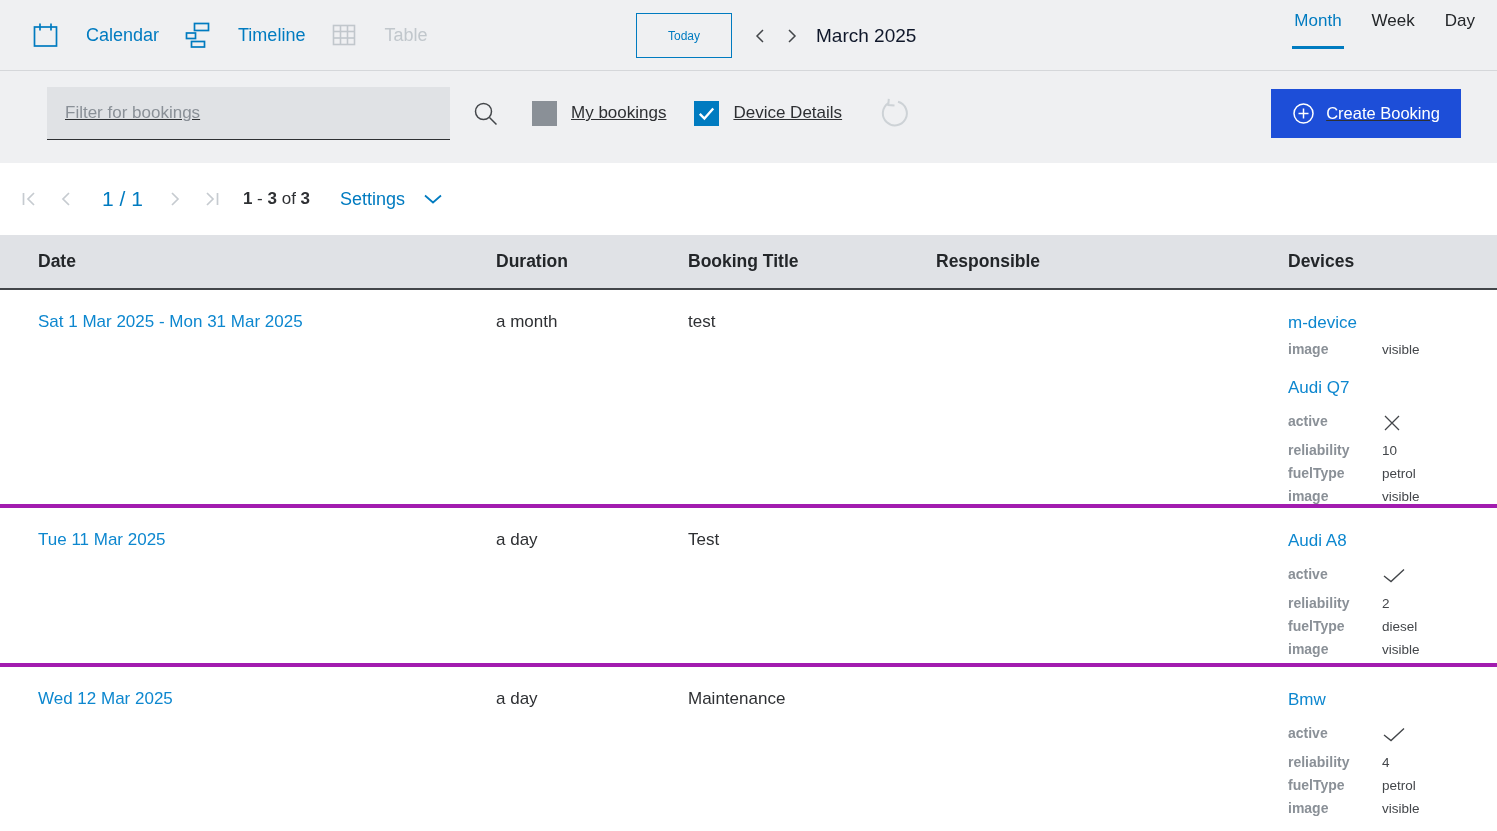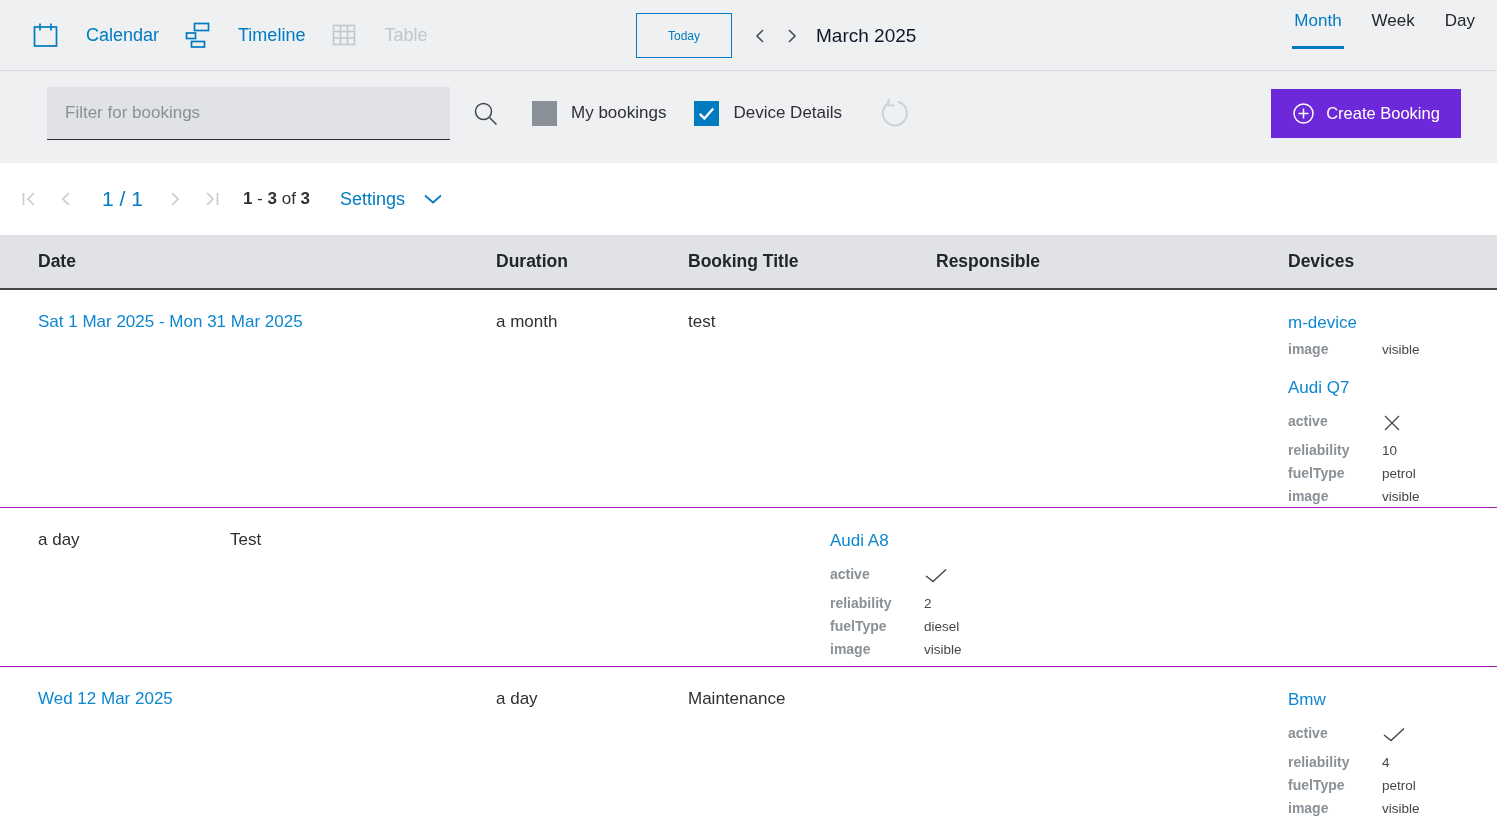--- a/index.html
+++ b/index.html
@@ -22,40 +22,40 @@
     display: flex; align-items: center; }
   .nav-prev { margin-left: 16px; } .nav-next { margin-left: 8px; }
   .period-title { margin-left: 12px; font-size: 19px; font-weight: normal; color: #0f172a; }
   .views { position: absolute; right: 20px; top: 0; display: flex; gap: 26px; }
   .viewswitch { font-size: 17px; color: #232629; padding: 11px 2px 15px 2px;
     border-bottom: 3px solid transparent; cursor: pointer; }
   .viewswitch.active { color: #007bc0; border-bottom-color: #007bc0; }
 
   
   .toolbar2 { height: 92px; background: #eff0f2; display: flex; align-items: center;
-    padding: 0 36px 8px 47px; }
+    padding: 0 36px 8px 47px; text-decoration: underline; }
   .filter-wrap { width: 403px; height: 53px; background: #e0e2e5;
     border-bottom: 1px solid #2e3033; display: flex; align-items: center; }
   .filter-wrap input { width: 100%; height: 100%; border: none; background: transparent;
     outline: none; padding: 0 18px; font-size: 17px; color: #43464a;
     font-family: "Liberation Sans", sans-serif; }
   .filter-wrap input::placeholder { color: #8a9097; }
   .searchbtn { background: none; border: none; margin-left: 22px; cursor: pointer;
     display: flex; align-items: center; }
   .chk-group { display: flex; align-items: center; gap: 14px; cursor: pointer; }
   .chk-mybookings { margin-left: 33px; }
   .chk-devicedetails { margin-left: 28px; }
   .chk-box { width: 25px; height: 25px; display: flex; align-items: center;
     justify-content: center; }
   .chk-box.unchecked { background: #8a9097; }
   .chk-box.checked { background: #007bc0; }
   .chk-label { font-size: 17px; color: #2e3033; }
   .resetbtn { background: none; border: none; margin-left: 36px; cursor: pointer;
     display: flex; align-items: center; }
-  .create-btn { margin-left: auto; width: 190px; height: 49px; background: #6d28d9;
+  .create-btn { margin-left: auto; width: 190px; height: 49px; background: #1d4ed8;
     border: none; color: #fff; font-size: 16.5px; display: flex; align-items: center;
     justify-content: center; gap: 11px; cursor: pointer;
     font-family: "Liberation Sans", sans-serif; }
 
   
   .pagbar { height: 72px; background: #fff; display: flex; align-items: center;
     padding-left: 16px; }
   .pagbtn { background: none; border: none; padding: 4px; cursor: pointer;
     display: flex; align-items: center; margin-right: 14px; }
   .page-indicator { color: #007bc0; font-size: 21px; margin: 0 22px 0 12px; }
@@ -66,21 +66,21 @@
   .settings-chev { margin-left: 18px; background: none; border: none; cursor: pointer;
     display: flex; align-items: center; }
 
   
   .thead { height: 55px; background: #e0e2e6; border-bottom: 2px solid #43464a;
     display: flex; align-items: center; padding-left: 38px;
     font-weight: bold; font-size: 17.5px; color: #232629; }
   .col-date { width: 458px; } .col-duration { width: 192px; }
   .col-title { width: 248px; } .col-resp { width: 352px; }
   .col-devices { flex: 1; }
-  .trow { display: flex; padding: 22px 0 0 38px; border-bottom: 1px solid #a21caf;
+  .trow { display: flex; padding: 22px 0 0 38px; border-bottom: 4px solid #a21caf;
     font-size: 17px; }
   .trow-1 { height: 218px; } .trow-2 { height: 159px; }
   .trow-3 { height: 164px; border-bottom: none; }
   .datelink, .devlink { color: #0d87cf; cursor: pointer; text-decoration: none; }
   .cellplain { color: #2e3033; }
   .device-block { margin-bottom: 16px; }
   .device-name { font-size: 17px; line-height: 22px; margin-bottom: 4px; }
   .attr-row { display: flex; line-height: 23px; }
   .attr-row.tall { height: 36px; align-items: center; }
   .attr-label { width: 94px; font-size: 14px; font-weight: bold; color: #8a9097; }
@@ -269,20 +269,21 @@
       </div>
       <div class="attr-row">
         <span class="attr-label">image</span>
         <span class="attr-value">visible</span>
       </div>
     </div>
   </div>
 </div>
 
 <div class="trow trow-2">
+  <div class="col-date"><a class="datelink">Tue 11 Mar 2025</a></div>
   <div class="col-duration cellplain">a day</div>
   <div class="col-title cellplain">Test</div>
   <div class="col-resp cellplain"></div>
   <div class="col-devices">
     <div class="device-block">
       <div class="device-name"><a class="devlink">Audi A8</a></div>
       <div class="attr-row tall">
         <span class="attr-label">active</span>
         <span class="attr-glyph">
             <svg width="24" height="15" viewBox="0 0 24 15" fill="none" stroke="#43464a" stroke-width="1.4">

